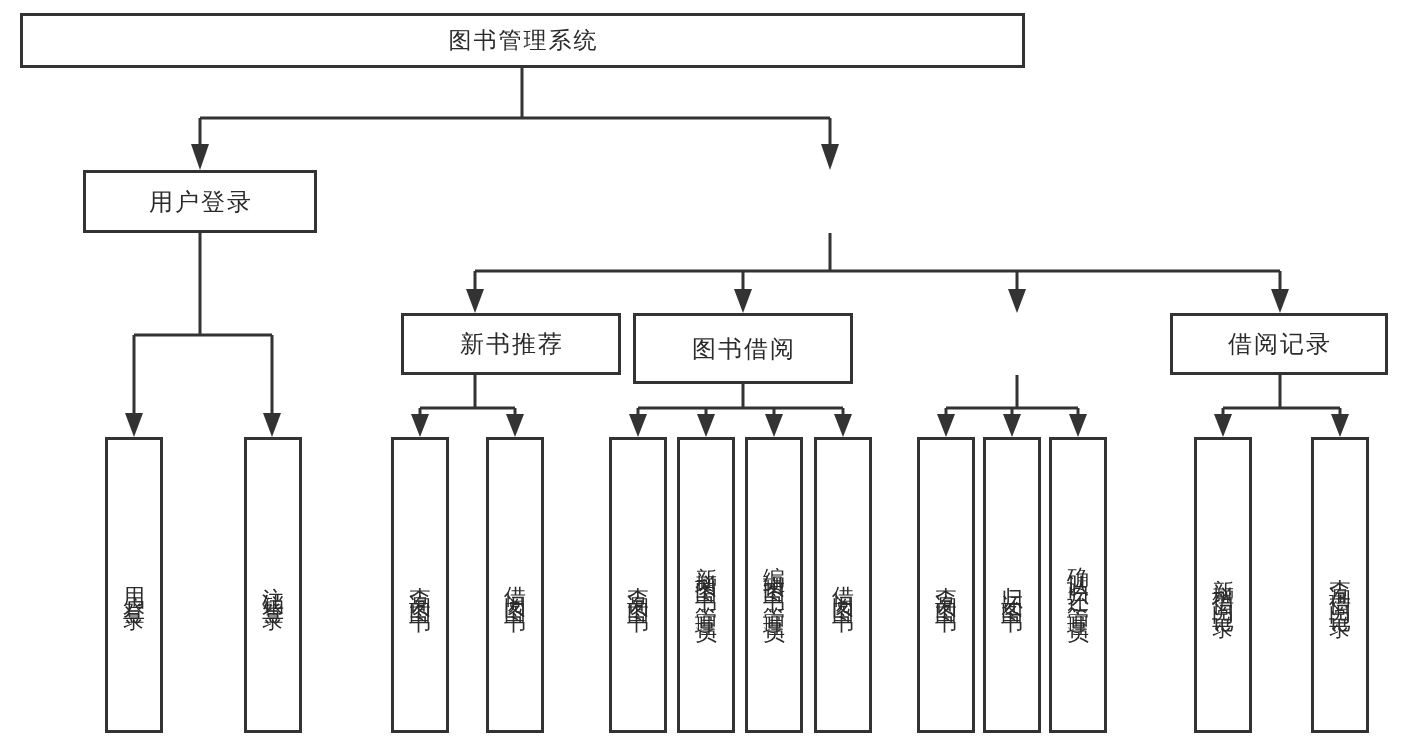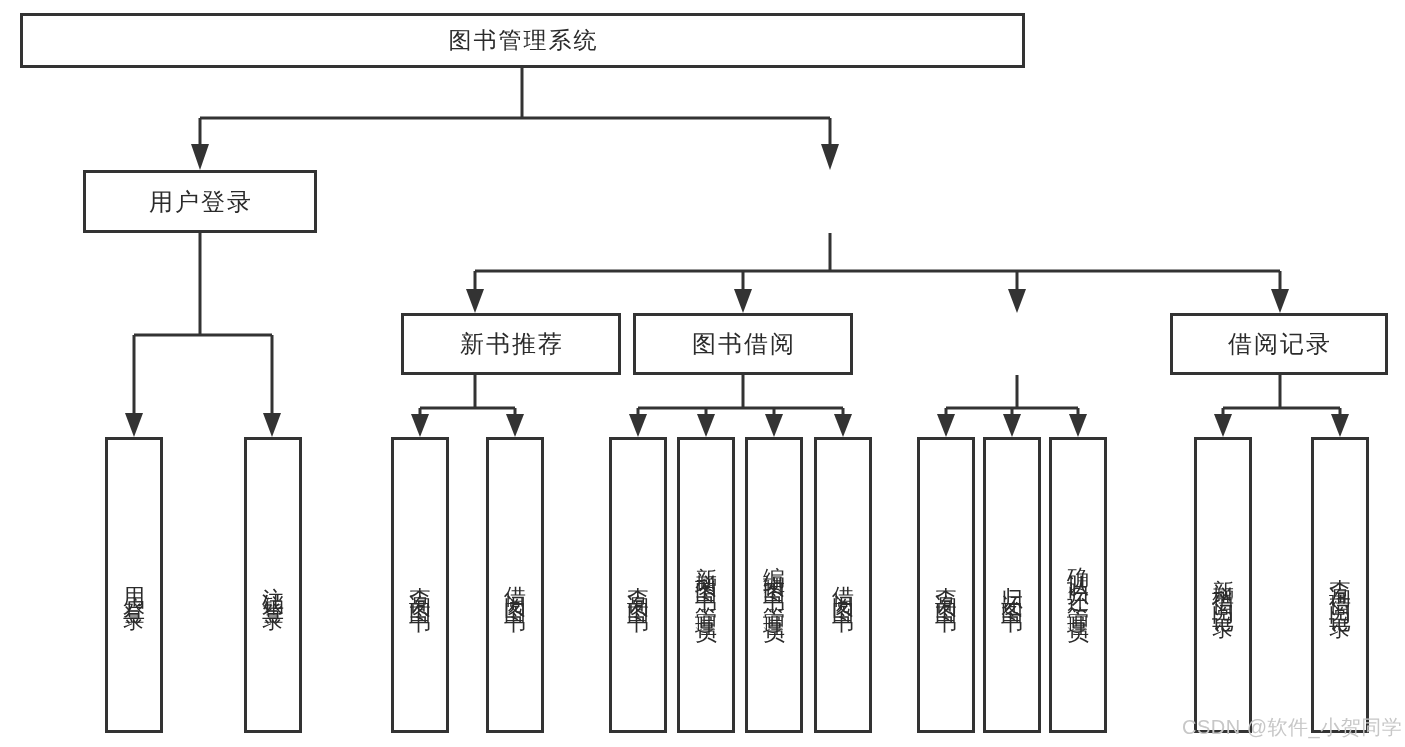--- a/index.html
+++ b/index.html
@@ -141,21 +141,21 @@
     <span class="hlabel">图书管理系统</span>
   </div>
 
   <div class="box" style="left:83px; top:170px; width:234px; height:63px;">
     <span class="hlabel">用户登录</span>
   </div>
 
   <div class="box" style="left:365px; top:313px; width:220px; height:62px;margin-left:36px;">
     <span class="hlabel">新书推荐</span>
   </div>
-  <div class="box" style="left:633px; top:313px; width:220px; height:62px;">
+  <div class="box" style="left:633px; top:313px; width:220px; height:71px;">
     <span class="hlabel">图书借阅</span>
   </div>
   <div class="box" style="left:1170px; top:313px; width:218px; height:62px;">
     <span class="hlabel">借阅记录</span>
   </div>
 
   <div class="box leaf" style="left:105px; top:437px; width:58px; height:296px;">
     <span class="vtext">用户登录</span>
   </div>
   <div class="box leaf" style="left:244px; top:437px; width:58px; height:296px;">
@@ -192,15 +192,14 @@
     <span class="vtext">确认归还（管理员）</span>
   </div>
 
   <div class="box leaf" style="left:1194px; top:437px; width:58px; height:296px;">
     <span class="vtext">新增借阅记录</span>
   </div>
   <div class="box leaf" style="left:1311px; top:437px; width:58px; height:296px;">
     <span class="vtext">查询借阅记录</span>
   </div>
 
-  <div id="watermark">CSDN @软件_小贺同学</div>
 
 </div>
 
 </body></html>

